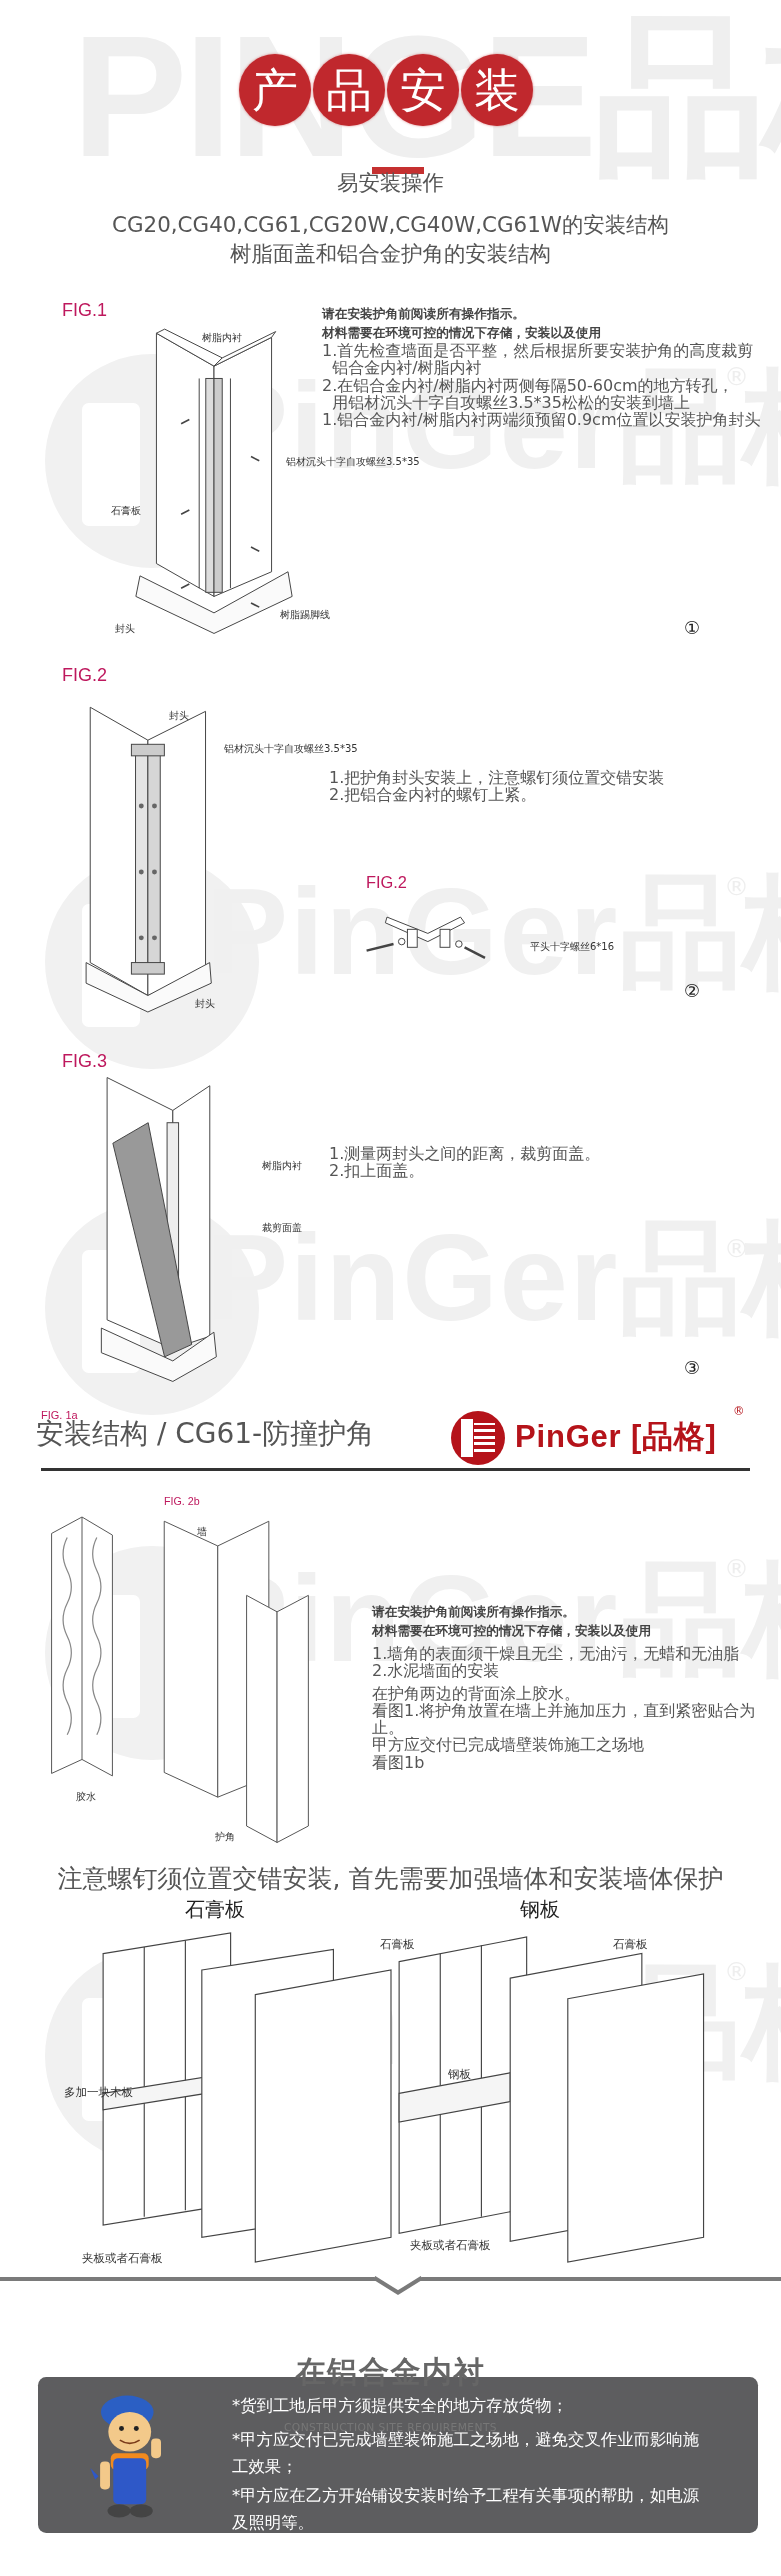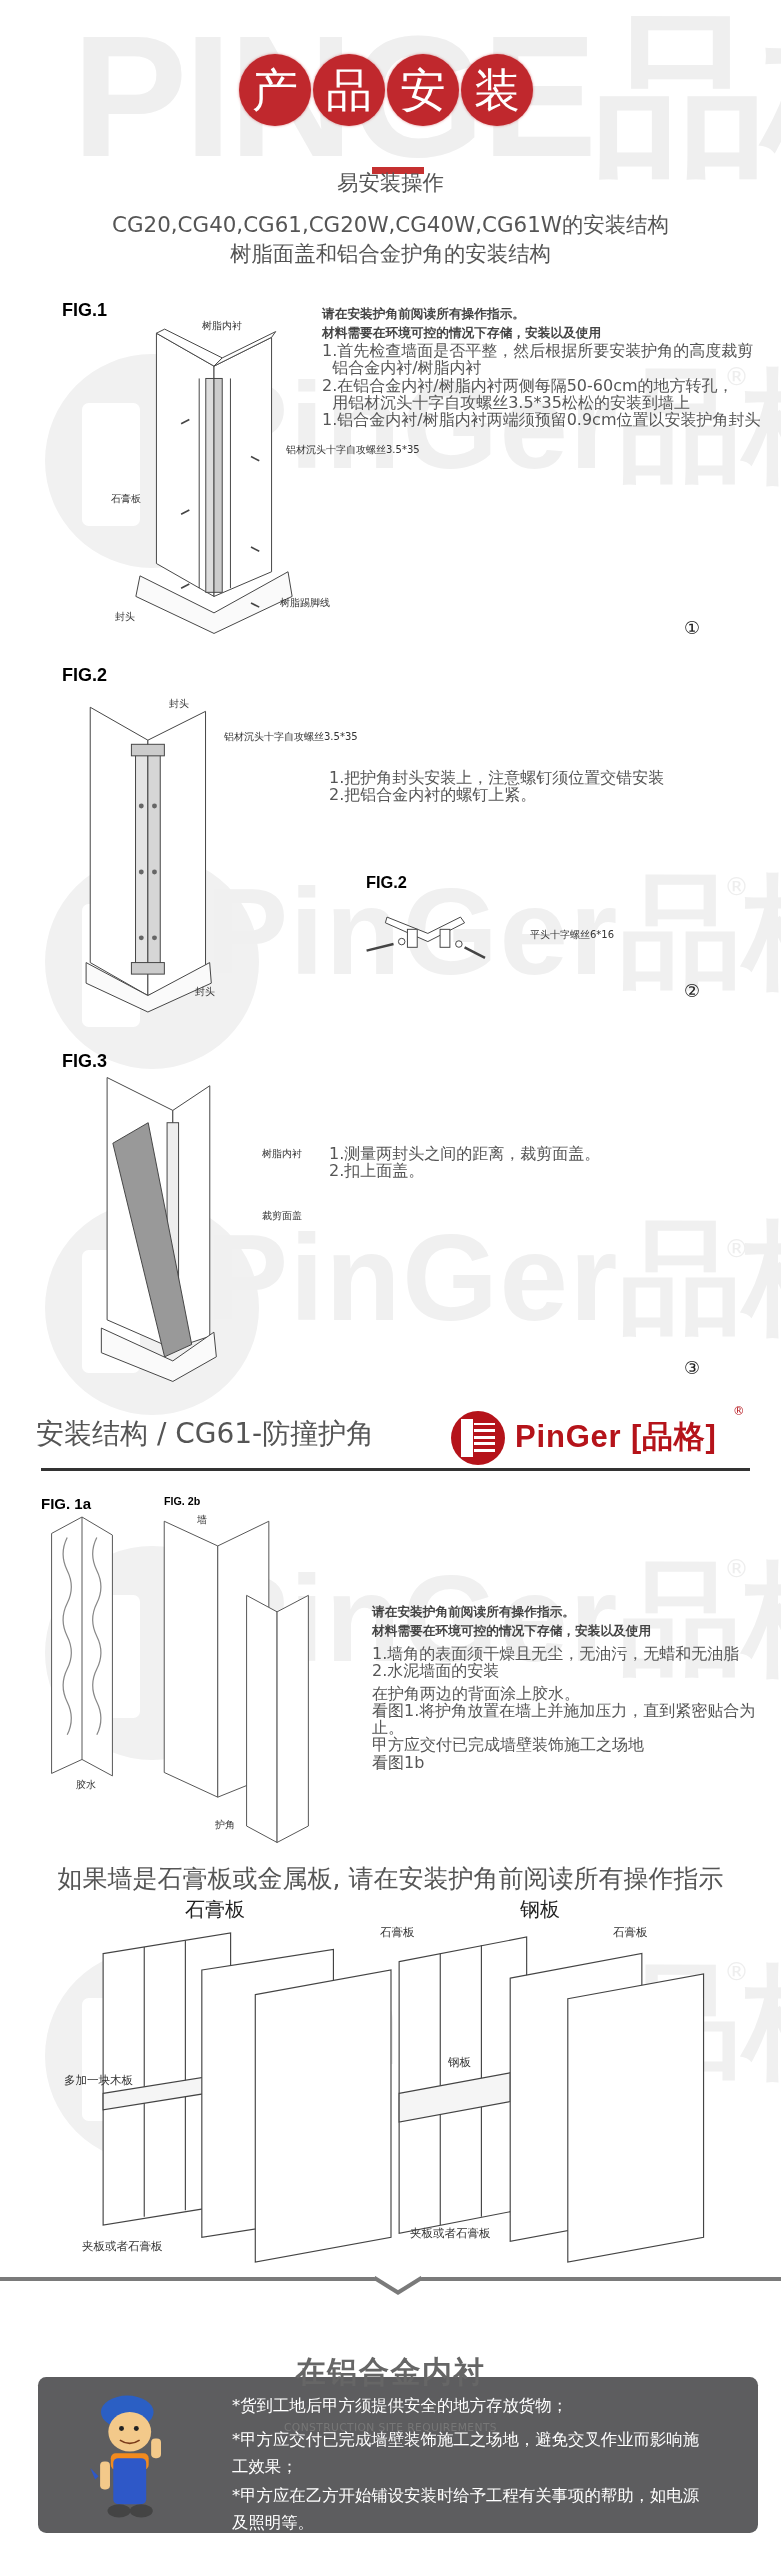--- a/index.html
+++ b/index.html
@@ -5,22 +5,22 @@
   html,body{margin:0;padding:0;background:#fff;}
   body{width:781px;height:2576px;position:relative;overflow:hidden;font-family:"DejaVu Sans","Liberation Sans",sans-serif;color:#555;}
   .wm-top{position:absolute;left:72px;top:0;font-family:"Liberation Sans",sans-serif;font-weight:bold;font-size:173px;line-height:193px;color:#efefef;letter-spacing:-3.3px;white-space:nowrap;}
   .circle{position:absolute;width:72px;height:72px;border-radius:50%;background:#c0282d;color:#fff;font-size:46px;line-height:72px;text-align:center;top:54px;box-shadow:0 0 2.5px rgba(192,40,45,0.6);}
   .redbar{position:absolute;left:372px;top:167px;width:52px;height:6.6px;background:#c53030;}
   .sub{position:absolute;left:0;width:781px;text-align:center;color:#555;font-size:21.4px;line-height:28px;}
   .wm-logo{position:absolute;width:214px;height:214px;border-radius:50%;background:#f1f1f1;z-index:0;}
   .wm-logo::after{content:"";position:absolute;left:37px;top:49px;width:58px;height:123px;background:#fff;border-radius:6.6px;}
   .wm-text{position:absolute;font-family:"Liberation Sans",sans-serif;font-weight:bold;font-size:123px;color:#f0f0f0;white-space:nowrap;z-index:0;letter-spacing:1.6px;}
   .wm-reg{position:absolute;font-size:25px;color:#eee;z-index:0;}
-  .fig-label{position:absolute;font-family:"Liberation Sans",sans-serif;font-weight:bold;color:#000000;z-index:2;}
-  .callout{position:absolute;font-size:10px;color:#333;white-space:nowrap;z-index:2;}
+  .fig-label{position:absolute;font-family:"Liberation Sans",sans-serif;font-weight:normal;color:#be185d;z-index:2;}
+  .callout{position:absolute;font-size:10px;color:#333;white-space:nowrap;z-index:2;margin-top:12px;}
   .instr{position:absolute;z-index:2;color:#555;}
   .instr .bold{font-weight:bold;color:#444;font-size:12.7px;line-height:19px;}
   .instr .line{font-size:16px;line-height:17.3px;}
   .instr .gap{height:5px;}
   .num{position:absolute;font-size:18px;color:#222;z-index:2;}
   svg{position:absolute;z-index:1;overflow:visible;}
   .h2{position:absolute;left:36px;top:1415px;font-size:28px;color:#555;z-index:2;}
   .hr{position:absolute;left:41px;top:1468px;width:709px;height:2.5px;background:#333;}
   .brand{position:absolute;left:451px;top:1411px;height:53px;width:296px;z-index:2;}
   .brand .pcirc{position:absolute;left:0;top:0;width:54px;height:54px;border-radius:50%;background:#b5131a;}
@@ -179,21 +179,21 @@
       <div class="pbar" style="top:18px"></div>
       <div class="pbar" style="top:25px"></div>
       <div class="pbar" style="top:31px"></div>
       <div class="pbar" style="top:38px"></div>
     </div>
   <span class="word"><span>PinGer</span> <span>[品格]</span></span>
   <span class="reg">®</span>
 </div>
 <div class="hr"></div>
 
-<div class="fig-label" style="left:41px;top:1495px;font-size:15px">FIG. 1a</div>
+<div class="fig-label" style="left:41px;top:1409px;font-size:11px">FIG. 1a</div>
 <div class="fig-label" style="left:164px;top:1495px;font-size:10.7px">FIG. 2b</div>
 <svg style="left:49px;top:1517px" width="66" height="263" viewBox="0 0 80 320">
   <g fill="#fff" stroke="#555" stroke-width="1.2">
     <polygon points="3,20 40,0 77,22 77,315 40,295 3,312"></polygon>
     <line x1="40" y1="0" x2="40" y2="295"></line>
   </g>
   <path d="M22,25 q-10,20 0,40 q10,20 0,40 q-10,20 0,40 q10,20 0,40 q-10,20 0,40 q10,20 0,40" fill="none" stroke="#888" stroke-width="1.5"></path>
   <path d="M58,25 q-10,20 0,40 q10,20 0,40 q-10,20 0,40 q10,20 0,40 q-10,20 0,40 q10,20 0,40" fill="none" stroke="#888" stroke-width="1.5"></path>
 </svg>
 <div class="callout" style="left:76px;top:1778px">胶水</div>
@@ -214,21 +214,21 @@
   <div class="gap"></div>
   <div class="line">1.墙角的表面须干燥且无尘，无油污，无蜡和无油脂</div>
   <div class="line">2.水泥墙面的安装</div>
   <div class="gap"></div>
   <div class="line">在护角两边的背面涂上胶水。</div>
   <div class="line">看图1.将护角放置在墙上并施加压力，直到紧密贴合为止。</div>
   <div class="line">甲方应交付已完成墙壁装饰施工之场地</div>
   <div class="line">看图1b</div>
 </div>
 
-<div class="wall-title">如果墙是石膏板或金属板, 请在安装护角前阅读所有操作指示</div>
+<div class="wall-title">注意螺钉须位置交错安装, 首先需要加强墙体和安装墙体保护</div>
 <div class="panel-title" style="left:185px;top:1896px">石膏板</div>
 <div class="panel-title" style="left:520px;top:1896px">钢板</div>
 
 <svg style="left:99px;top:1933px" width="255" height="329" viewBox="0 0 310 400">
   <g fill="#fff" stroke="#444" stroke-width="1.4">
     <polygon points="5,25 160,0 160,330 5,355"></polygon>
     <line x1="55" y1="17" x2="55" y2="345"></line>
       <line x1="105" y1="9" x2="105" y2="337"></line>
     <polygon points="5,195 130,175 130,195 5,215" fill="#f5f5f5"></polygon>
     <polygon points="125,45 285,20 285,345 125,370"></polygon>

